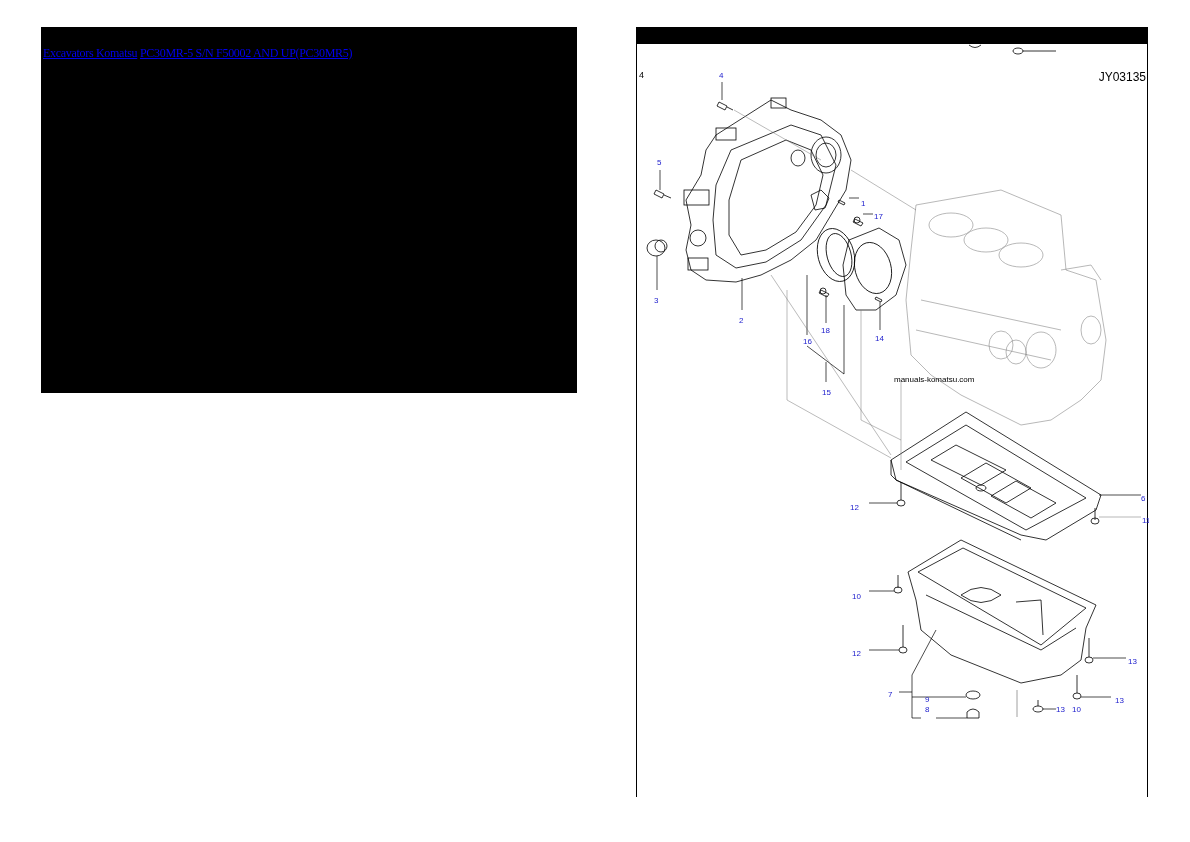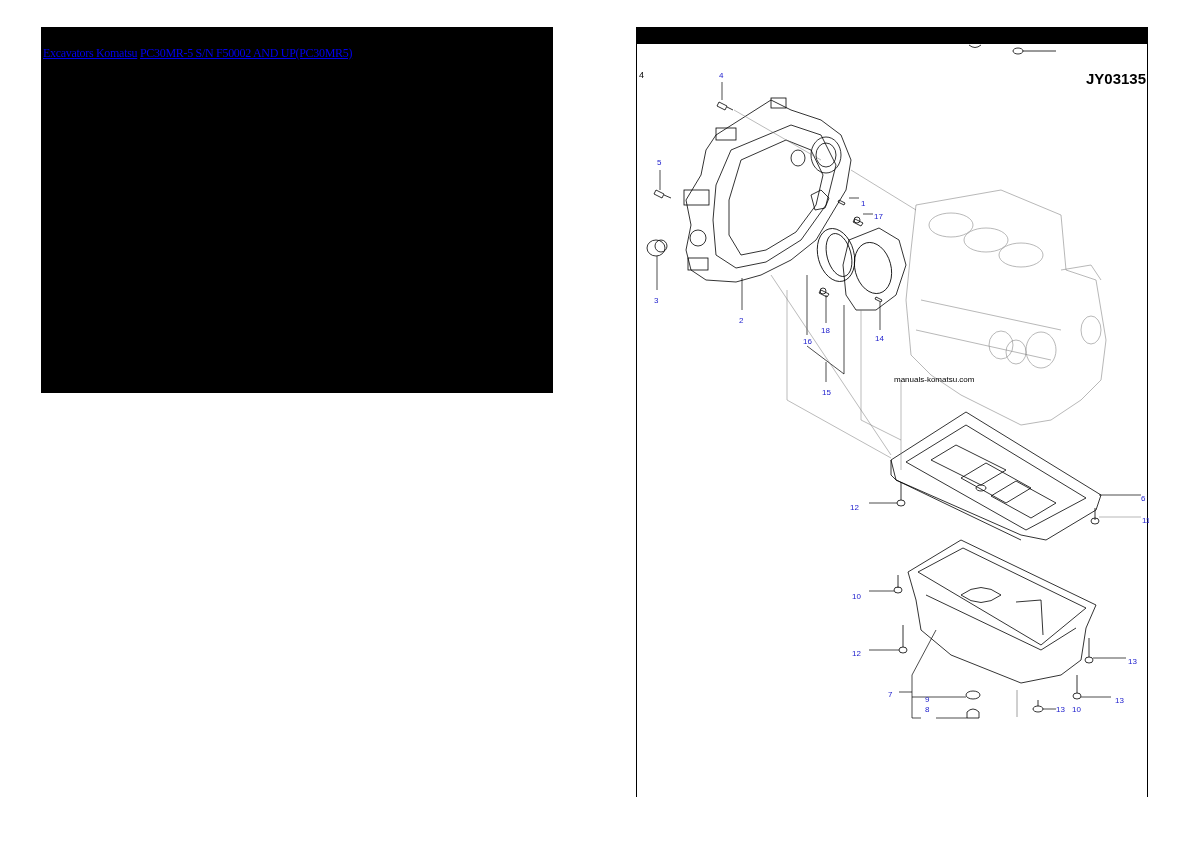--- a/index.html
+++ b/index.html
@@ -1,23 +1,23 @@
 <!DOCTYPE html>
 <html><head>
 <meta charset="utf-8">
 <style>
   html, body { margin:0; padding:0; background:#ffffff; }
   body { width:1190px; height:842px; position:relative; overflow:hidden; font-family:"Liberation Sans", sans-serif; }
-  .left-panel { position:absolute; left:41px; top:27px; width:512px; height:366px; background:#000000; }
+  .left-panel { position:absolute; left:41px; top:27px; width:512px; height:366px; background:#000000;padding-left:24px; }
   .breadcrumb { position:absolute; left:2px; top:19px; font-family:"Liberation Serif", serif; font-size:12px; white-space:nowrap; letter-spacing:-0.3px; }
   .breadcrumb a { color:#0000ee; text-decoration:underline; cursor:pointer; }
   .right-panel { position:absolute; left:636px; top:27px; width:512px; height:770px; border-left:1px solid #000; border-right:1px solid #000; box-sizing:border-box; background:#fff; }
   .diagram-header { position:absolute; left:0; top:0; width:100%; height:17px; background:#000; }
   .page-num { position:absolute; left:2px; top:43px; font-size:9px; color:#000; }
-  .fig-code { position:absolute; right:1px; top:43px; font-size:15px; color:#000;font-weight:bold; }
+  .fig-code { position:absolute; right:1px; top:43px; font-size:12px; color:#000; }
   svg.diagram { position:absolute; left:0; top:0; }
   .callout { font-family:"Liberation Sans", sans-serif; font-size:8px; fill:#1a1acc; }
   .watermark { font-family:"Liberation Sans", sans-serif; font-size:8px; fill:#000; }
 </style>
 </head>
 <body>
 
 <div class="left-panel">
   <div class="breadcrumb">
     <a>Excavators Komatsu</a>

